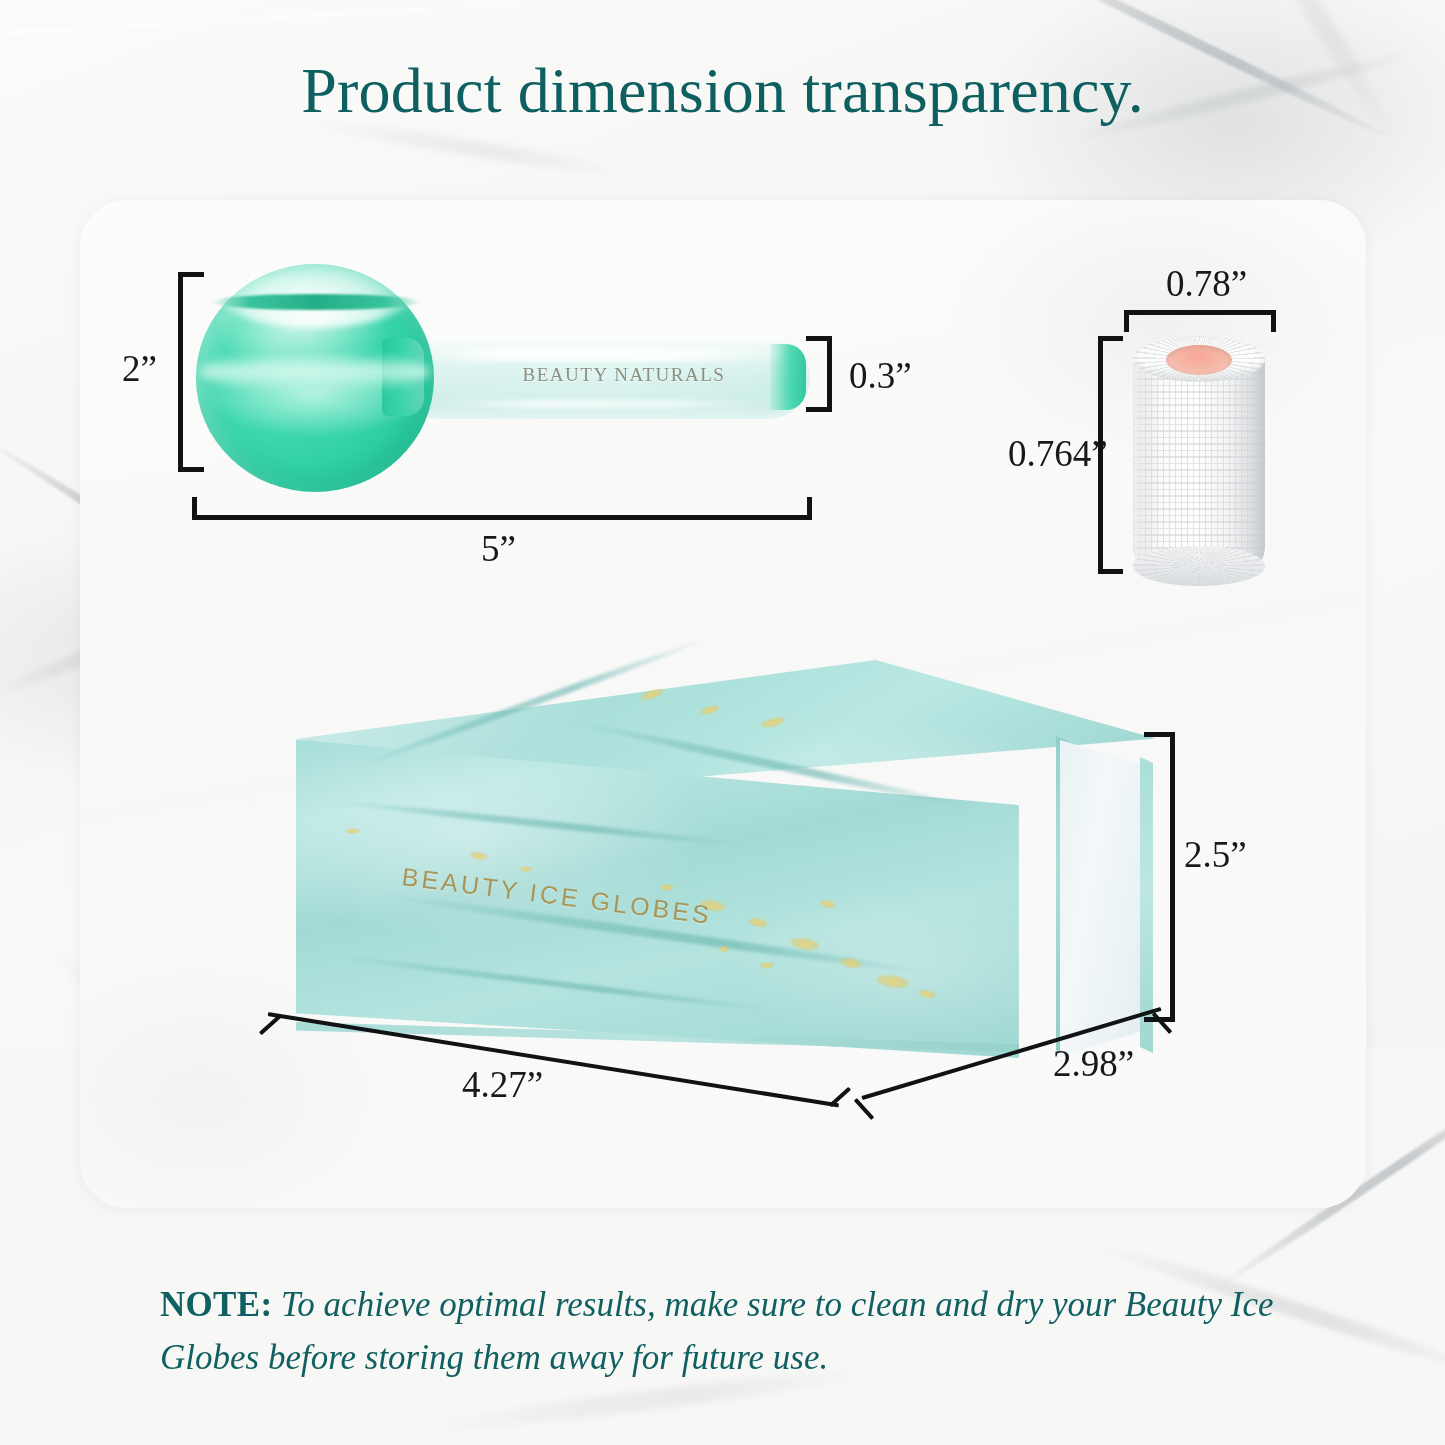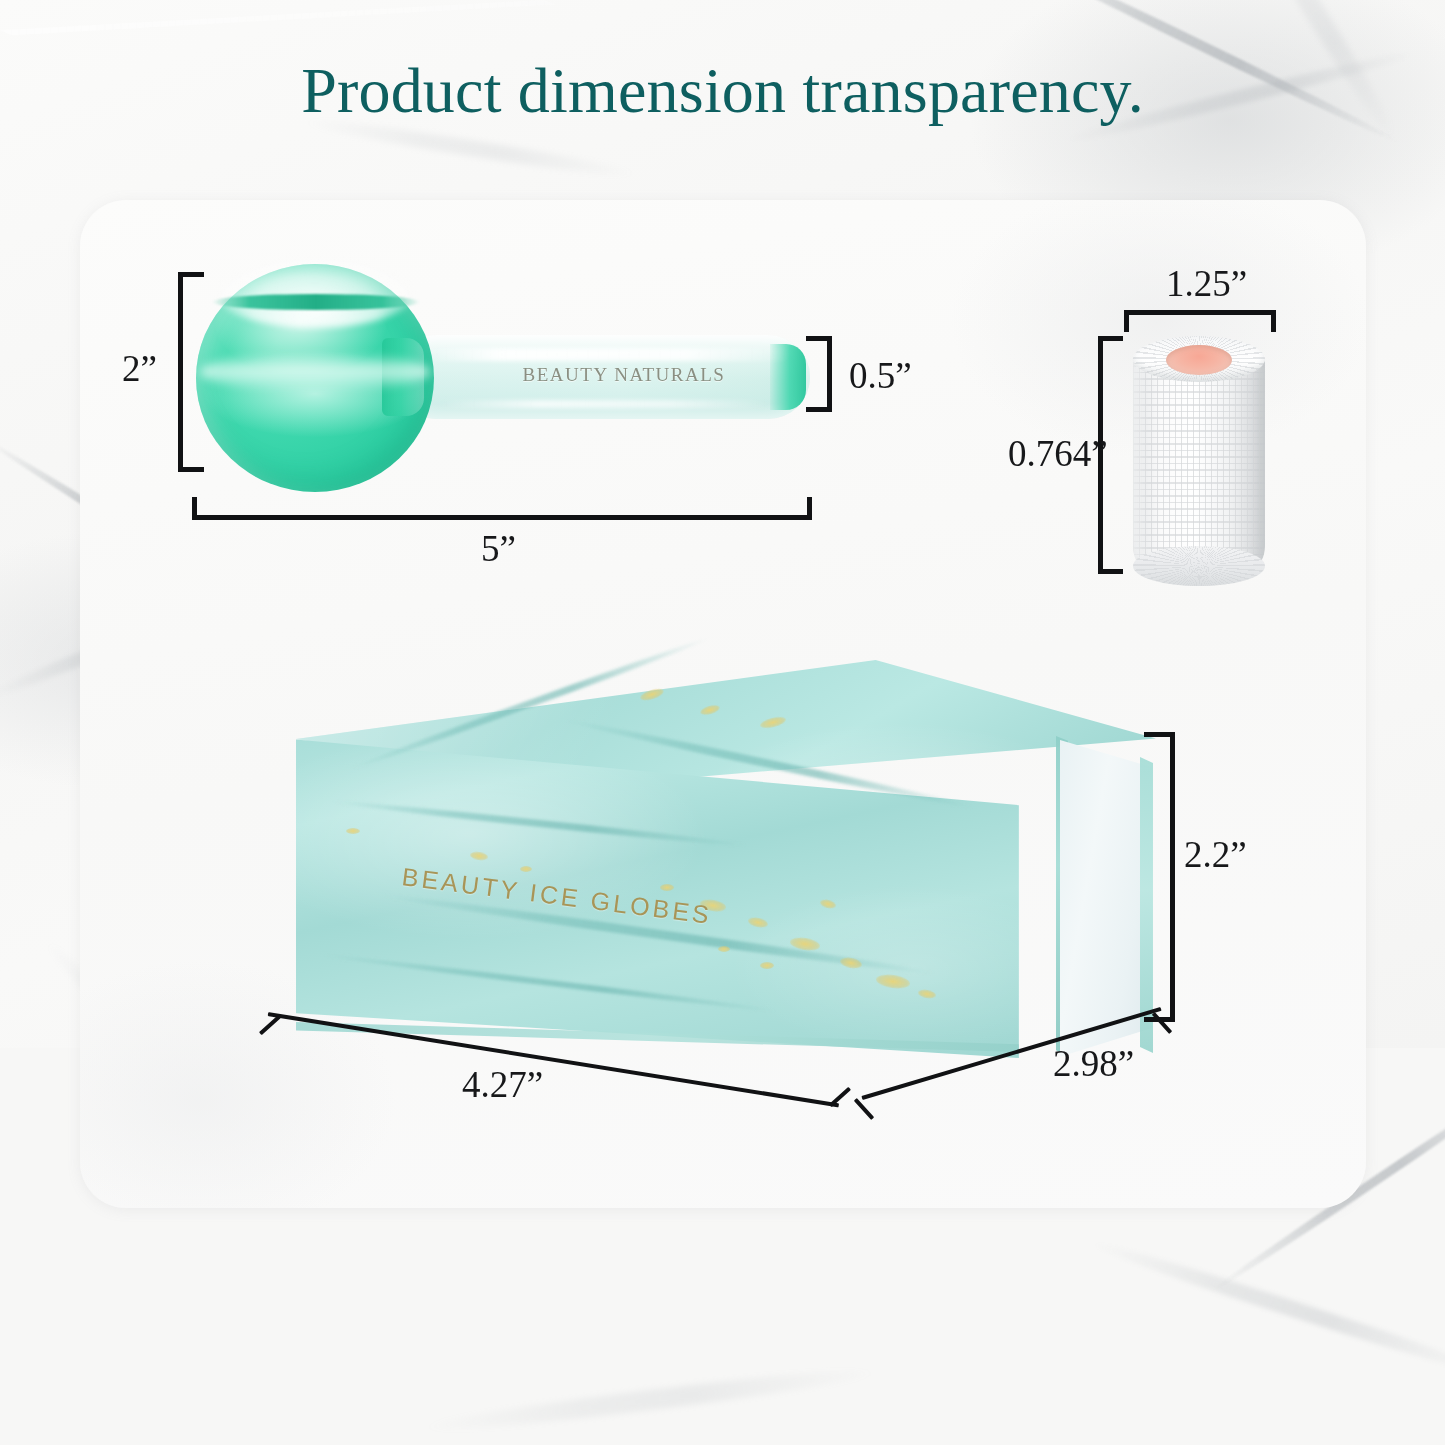--- a/index.html
+++ b/index.html
@@ -375,42 +375,42 @@
       <div class="tick" style="left:0px; top:0px; width:26px; height:5px;"></div>
       <div class="tick" style="left:0px; top:195px; width:26px; height:5px;"></div>
     </div>
     <div class="dim-label" style="left:122px; top:347px; font-size:37px;">2”</div>
 
     <div class="brk" style="left:806px; top:336px;">
       <div class="stem" style="left:21px; top:0px; width:5px; height:76px;"></div>
       <div class="tick" style="left:0px; top:0px; width:26px; height:5px;"></div>
       <div class="tick" style="left:0px; top:71px; width:26px; height:5px;"></div>
     </div>
-    <div class="dim-label" style="left:849px; top:354px; font-size:37px;">0.5”</div>
+    <div class="dim-label" style="left:849px; top:354px; font-size:37px;">0.3”</div>
 
     <div class="brk" style="left:192px; top:497px;">
       <div class="stem" style="left:0px; top:18px; width:620px; height:5px;"></div>
       <div class="tick" style="left:0px; top:0px; width:5px; height:23px;"></div>
       <div class="tick" style="left:615px; top:0px; width:5px; height:23px;"></div>
     </div>
     <div class="dim-label" style="left:481px; top:527px; font-size:37px;">5”</div>
   </div>
 
   <div id="sleeve-group">
     <div class="sleeve-body"></div>
     <div class="sleeve-bottom"></div>
     <div class="sleeve-top"></div>
     <div class="sleeve-hole"></div>
 
     <div class="brk" style="left:1124px; top:310px;">
       <div class="stem" style="left:0px; top:0px; width:152px; height:5px;"></div>
       <div class="tick" style="left:0px; top:0px; width:5px; height:22px;"></div>
       <div class="tick" style="left:147px; top:0px; width:5px; height:22px;"></div>
     </div>
-    <div class="dim-label" style="left:1166px; top:262px; font-size:37px;">1.25”</div>
+    <div class="dim-label" style="left:1166px; top:262px; font-size:37px;">0.78”</div>
 
     <div class="brk" style="left:1098px; top:336px;">
       <div class="stem" style="left:0px; top:0px; width:5px; height:238px;"></div>
       <div class="tick" style="left:0px; top:0px; width:25px; height:5px;"></div>
       <div class="tick" style="left:0px; top:233px; width:25px; height:5px;"></div>
     </div>
     <div class="dim-label" style="left:1008px; top:432px; font-size:37px;">0.764”</div>
   </div>
 
   <div id="box-group">
@@ -446,27 +446,28 @@
     <div class="box-gold" style="left:700px; top:706px; width:20px; height:8px; transform:rotate(-16deg);"></div>
     <div class="box-gold" style="left:760px; top:718px; width:26px; height:9px; transform:rotate(-14deg);"></div>
 
     <div id="box-text">BEAUTY ICE GLOBES</div>
 
     <div class="brk" style="left:1144px; top:732px;">
       <div class="stem" style="left:26px; top:0px; width:5px; height:290px;"></div>
       <div class="tick" style="left:0px; top:0px; width:31px; height:5px;"></div>
       <div class="tick" style="left:0px; top:285px; width:31px; height:5px;"></div>
     </div>
-    <div class="dim-label" style="left:1184px; top:833px; font-size:37px;">2.2”</div>
+    <div class="dim-label" style="left:1184px; top:833px; font-size:37px;">2.5”</div>
 
     <div class="diag" style="left:268px; top:1012px; width:578px; transform:rotate(9.1deg);"></div>
     <div class="diag-tick" style="left:268px; top:1012px; height:26px; transform:rotate(48deg);"></div>
     <div class="diag-tick" style="left:838px; top:1084px; height:26px; transform:rotate(48deg);"></div>
     <div class="dim-label" style="left:462px; top:1063px; font-size:37px;">4.27”</div>
 
     <div class="diag" style="left:862px; top:1096px; width:312px; transform:rotate(-16.6deg);"></div>
     <div class="diag-tick" style="left:862px; top:1096px; height:26px; transform:rotate(-42deg);"></div>
     <div class="diag-tick" style="left:1160px; top:1010px; height:26px; transform:rotate(-42deg);"></div>
     <div class="dim-label" style="left:1053px; top:1042px; font-size:37px;">2.98”</div>
   </div>
 
+  <div id="note"><span class="note-label">NOTE:</span><span> To achieve optimal results, make sure to clean and dry your Beauty Ice Globes before storing them away for future use.</span></div>
 
 </div>
 
 </body></html>

